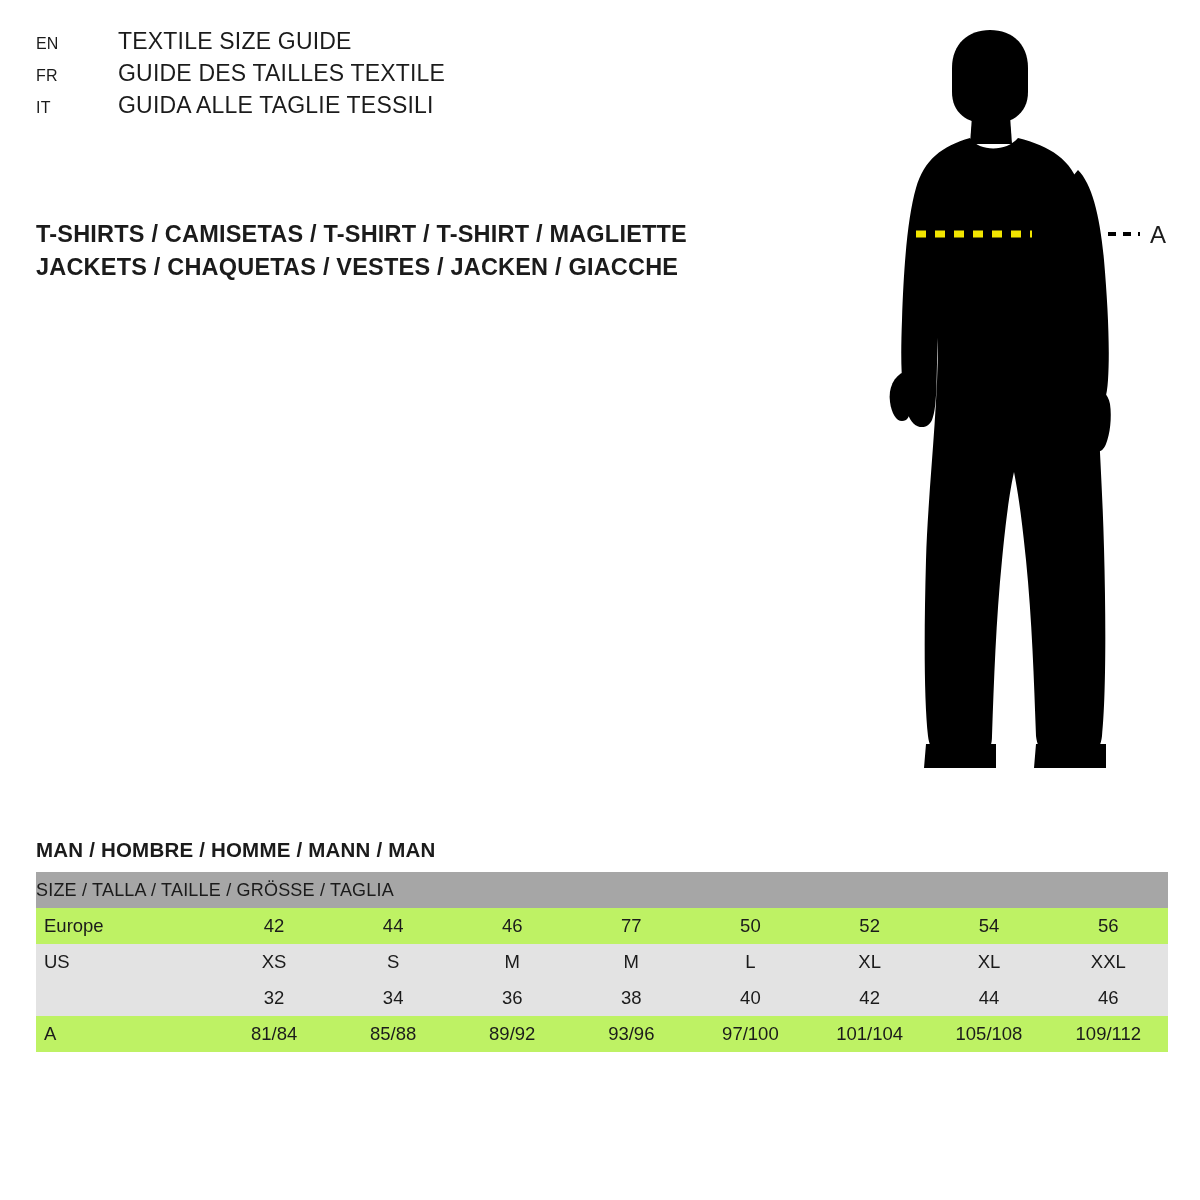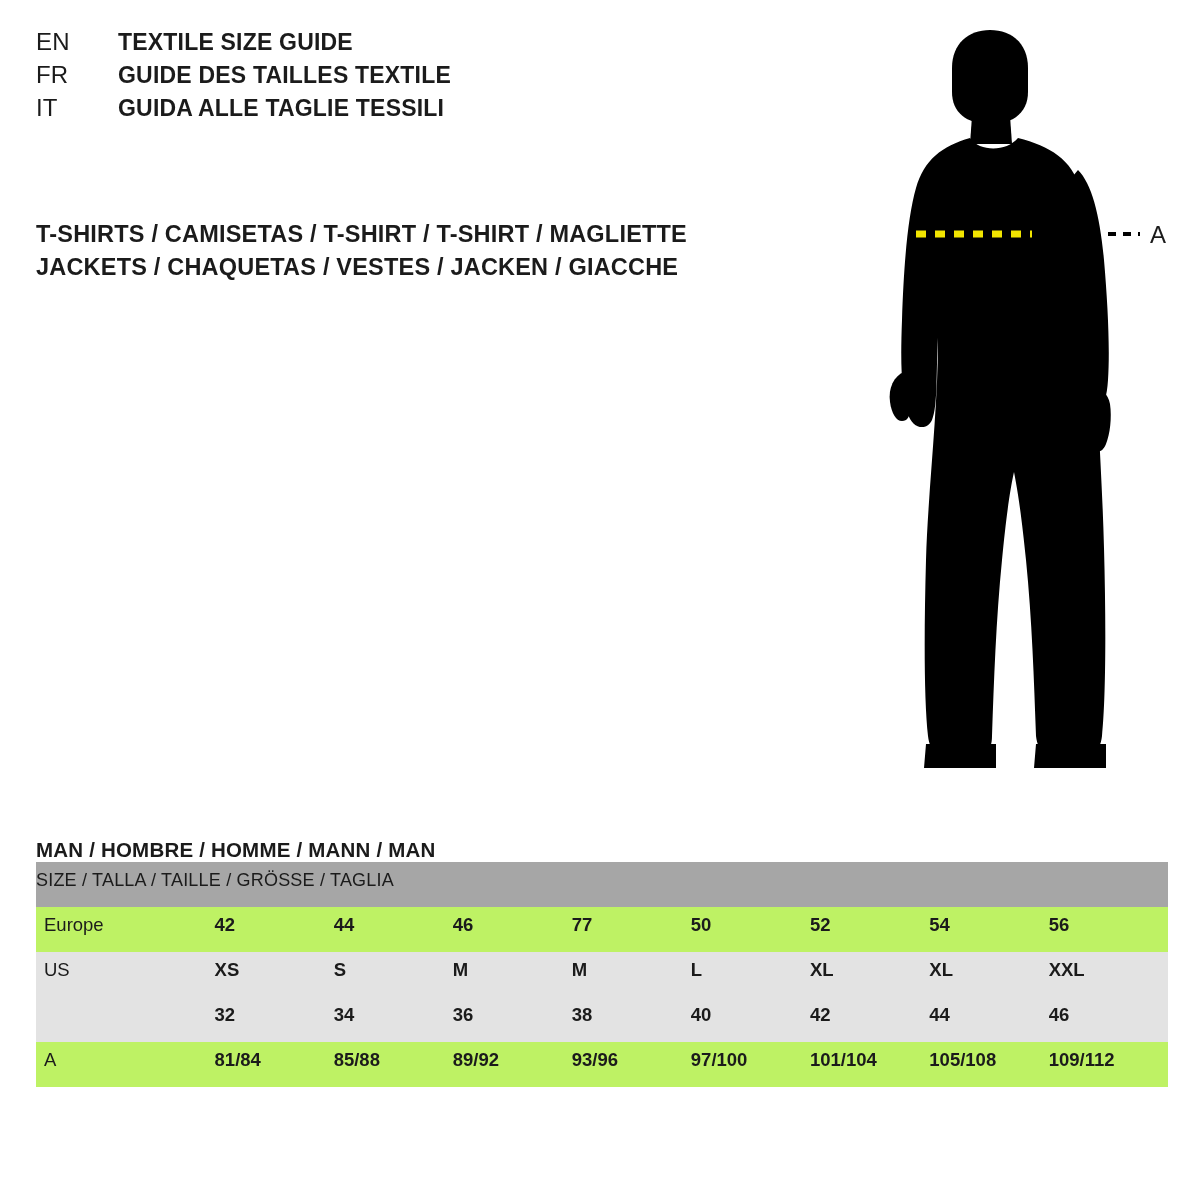--- a/index.html
+++ b/index.html
@@ -27,25 +27,24 @@
     display: flex;
     align-items: baseline;
     line-height: 1.0;
     margin-bottom: 9px;
     font-size: 23px;
     letter-spacing: 0.2px;
   }
   .lang-code {
     width: 82px;
     flex: 0 0 82px;
-    font-size: 24px;
+    font-size: 16px;
   }
   .lang-text {
     font-size: 23px;
-    font-weight: bold;
   }
 
   .category-block {
     position: absolute;
     left: 36px;
     top: 218px;
     width: 760px;
   }
   .category-line {
     font-size: 23.5px;
@@ -71,51 +70,51 @@
   .table-section {
     position: absolute;
     left: 36px;
     top: 838px;
     width: 1132px;
   }
   .table-title {
     font-size: 20.5px;
     font-weight: bold;
     letter-spacing: 0.2px;
+    margin-bottom: 10px;
   }
   table.size-table {
     border-collapse: collapse;
     width: 1132px;
     font-size: 18.5px;
   }
   table.size-table td {
-    padding: 5px 0 14px 0;
+    padding: 5px 0 5px 0;
     height: 26px;
   }
   .row-head td {
     background: #a6a6a6;
     font-size: 18px;
     padding-left: 8px;
     letter-spacing: 0.2px;
   }
   .row-shaded td {
     background: #e3e3e3;
   }
   .row-plain td {
     background: #bef264;
   }
   .cell-label {
     width: 172px;
     padding-left: 8px !important;
     text-align: left;
   }
   .cell-val {
-    text-align: left;
+    text-align: center;
     width: 120px;
-    font-weight: bold;
   }
   .table-footnote {
     margin-top: 33px;
     font-size: 19px;
     letter-spacing: 0.2px;
   }
 </style>
 </head>
 <body>
 

